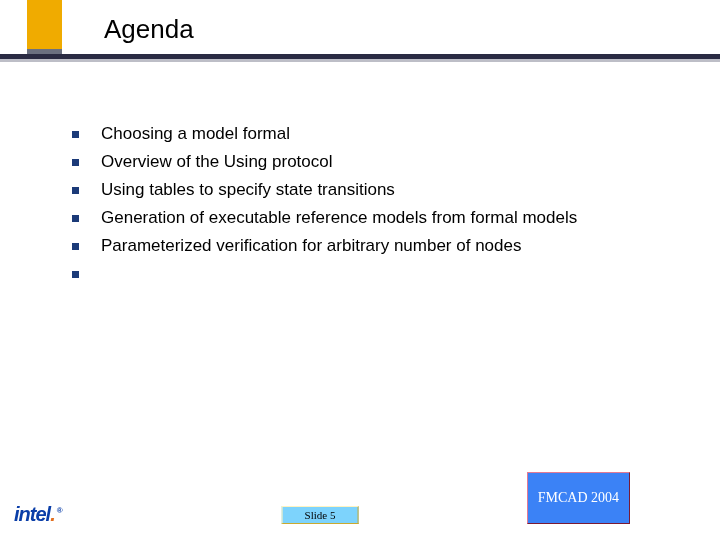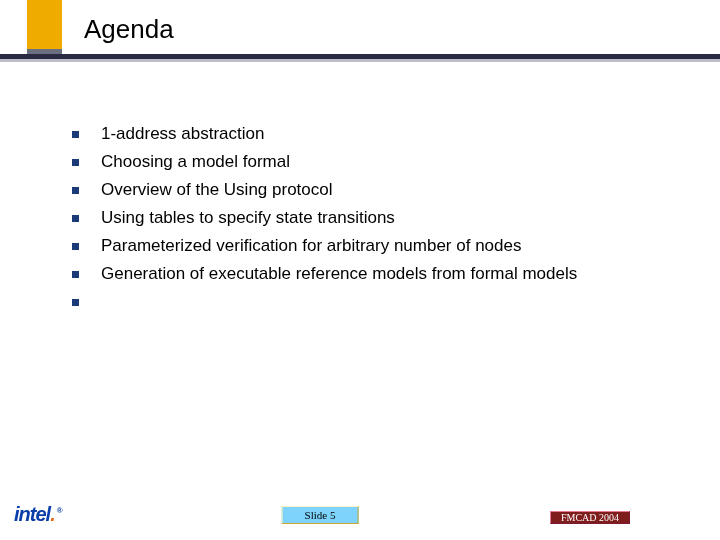--- a/index.html
+++ b/index.html
@@ -51,21 +51,21 @@
   .rule-shadow {
     position: absolute;
     left: 0;
     top: 59px;
     width: 720px;
     height: 3px;
     background: #bdbec7;
   }
   .title {
     position: absolute;
-    left: 84px;
+    left: 104px;
     top: 14px;
     font-size: 26px;
     font-weight: 400;
     color: #000;
   }
   
   .content {
     position: absolute;
     left: 72px;
     top: 122px;
@@ -129,65 +129,61 @@
     border-left-color: #fff3c0;
     padding: 2px 22px;
     font-family: "Comic Sans MS", cursive;
     font-size: 11px;
     color: #000;
   }
   .conf-pill {
     position: absolute;
     right: 10px;
     bottom: 16px;
-    background: #7f1d1d;
+    background: #3b82f6;
     border: 1px solid #7a1a34;
     border-top-color: #e37a94;
     border-left-color: #e37a94;
-    padding: 0 10px;
+    padding: 17px 10px;
     font-family: "Comic Sans MS", cursive;
-    font-size: 10px;
+    font-size: 14px;
     color: #fff;
   }
 </style>
 </head>
 <body>
 
 <div class="header">
   <div class="accent-block"></div>
   <div class="accent-shadow"></div>
   <div class="rule-dark"></div>
   <div class="rule-shadow"></div>
   <h1 class="title">Agenda</h1>
 </div>
 
 <div class="content">
   <div class="item">
     <div class="bullet"></div>
-    <div class="item-text">1-address abstraction</div>
-  </div>
-  <div class="item">
-    <div class="bullet"></div>
     <div class="item-text">Choosing a model formal</div>
   </div>
   <div class="item">
     <div class="bullet"></div>
     <div class="item-text">Overview of the Using protocol</div>
   </div>
   <div class="item">
     <div class="bullet"></div>
     <div class="item-text">Using tables to specify state transitions</div>
   </div>
   <div class="item">
     <div class="bullet"></div>
-    <div class="item-text">Parameterized verification for arbitrary number of nodes</div>
+    <div class="item-text">Generation of executable reference models from formal models</div>
   </div>
   <div class="item">
     <div class="bullet"></div>
-    <div class="item-text">Generation of executable reference models from formal models</div>
+    <div class="item-text">Parameterized verification for arbitrary number of nodes</div>
   </div>
   <div class="item">
     <div class="bullet"></div>
   </div>
 </div>
 
 <div class="footer">
   <div class="logo">
     <span>intel</span><span class="dot">.</span><span class="logo-r">®</span>
   </div>

